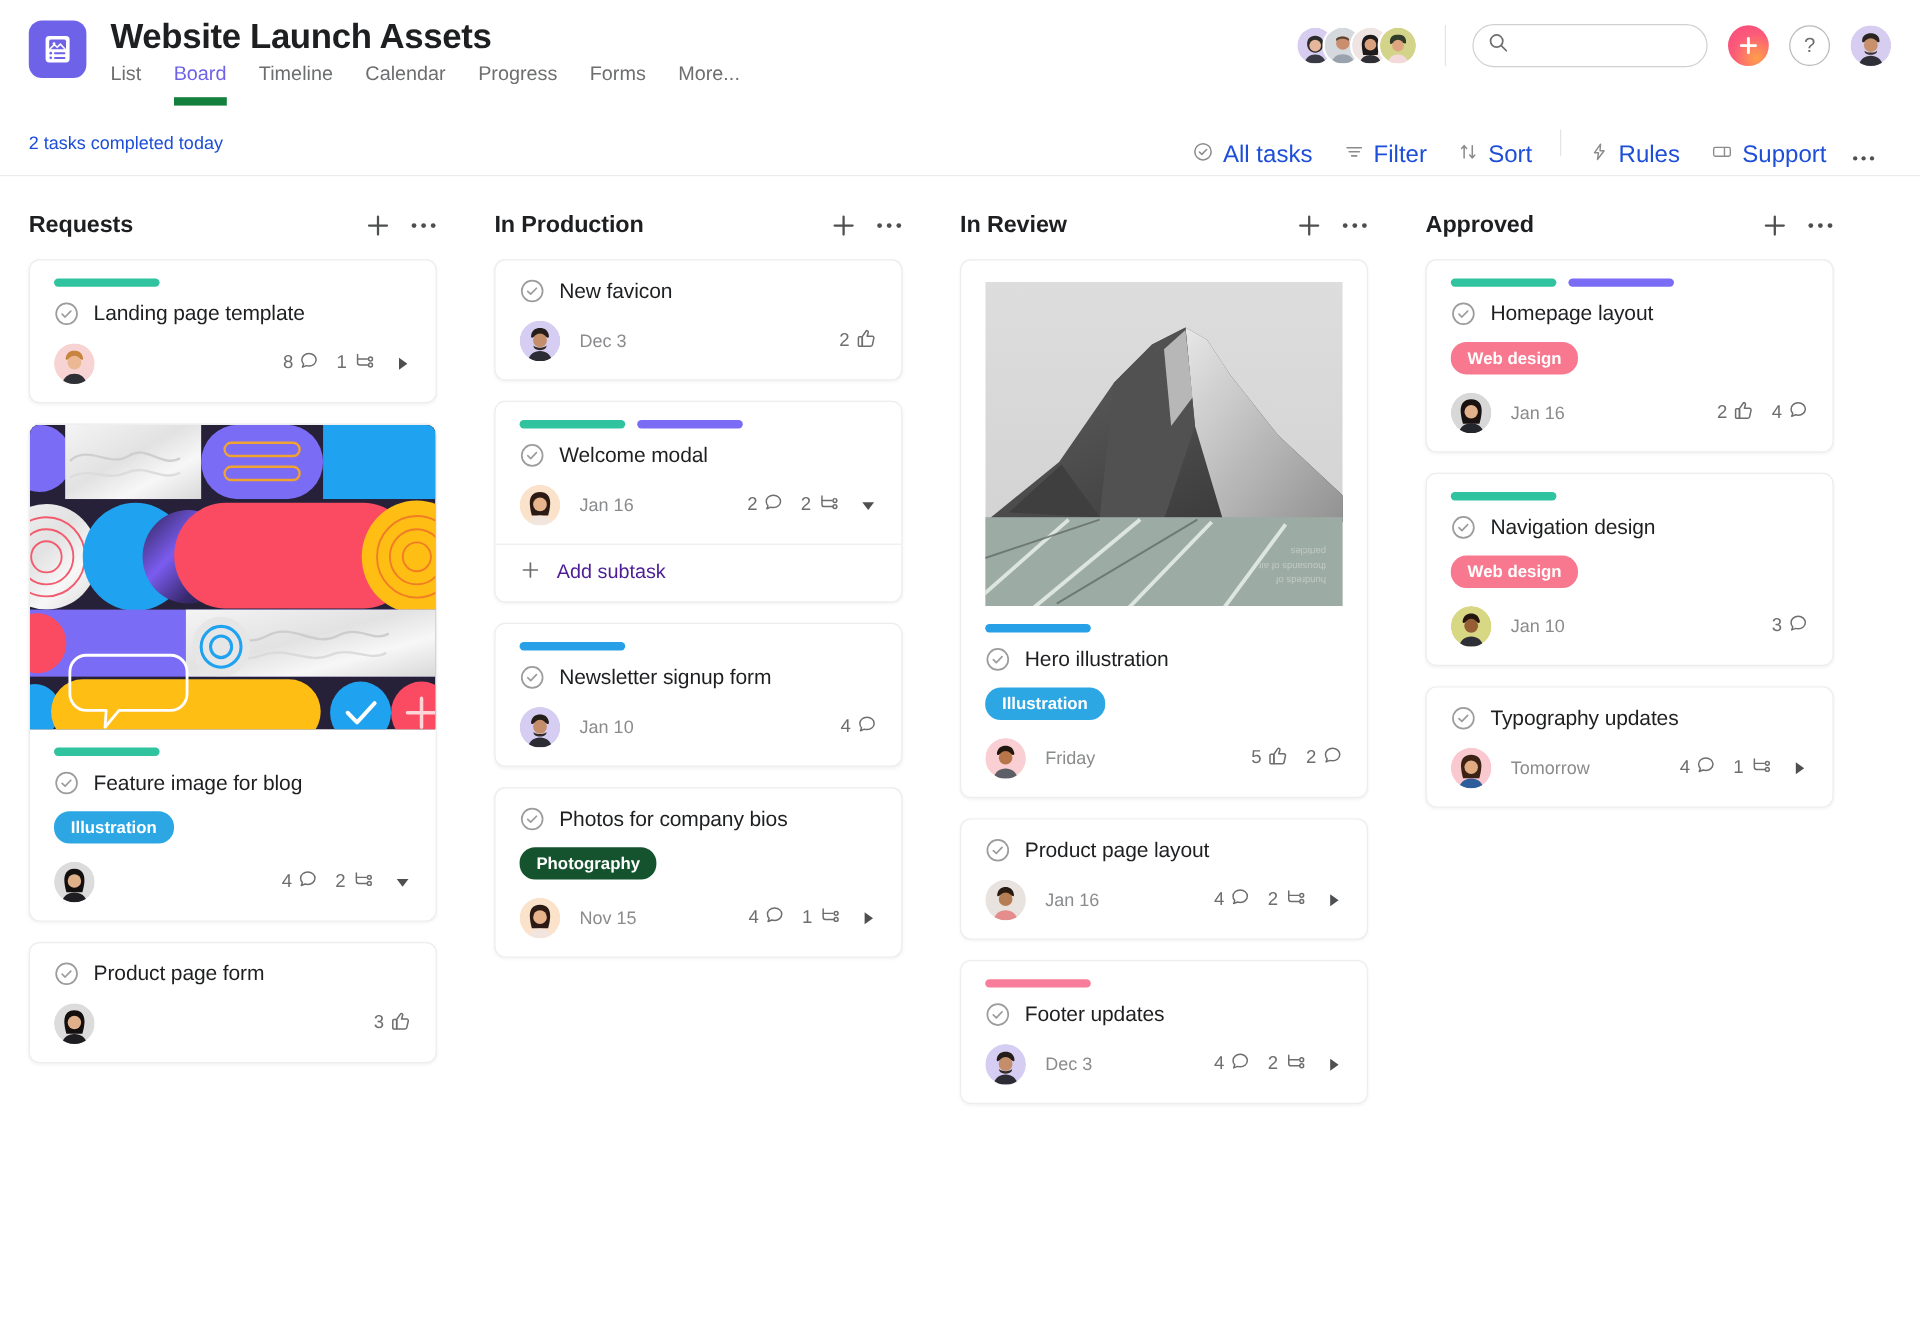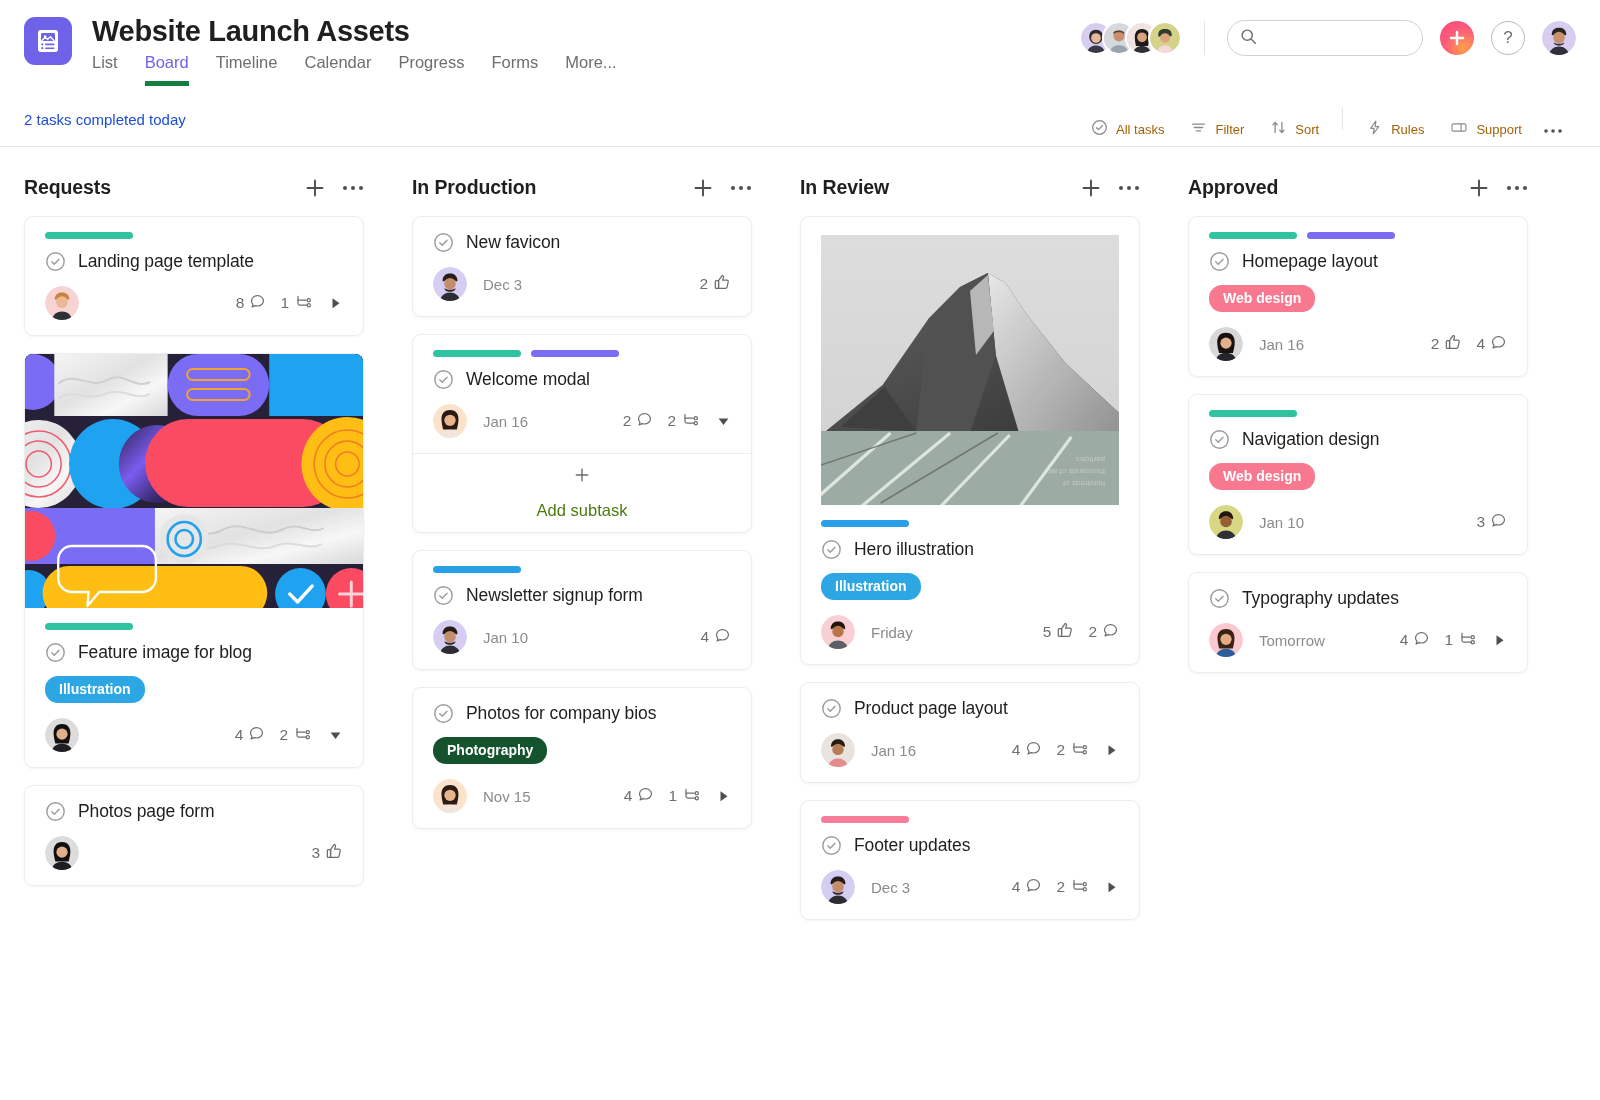--- a/index.html
+++ b/index.html
@@ -39,21 +39,21 @@
     color: #1e1f21;
   }
   .tabs { display: flex; gap: 27px; margin-top: 5px; }
   .tab {
     font-size: 16.5px;
     color: #6d6e6f;
     padding-bottom: 9px;
     cursor: pointer;
     white-space: nowrap;
   }
-  .tab.active { color: #6e63e8; border-bottom: 5px solid #15803d; }
+  .tab.active { color: #6e63e8; border-bottom: 7px solid #15803d; }
 
   .top-right {
     margin-left: auto;
     display: flex;
     align-items: center;
     gap: 0;
     padding-top: 6px;
   }
   .avatar-stack { display: flex; }
   .avatar-stack .av { margin-left: -11px; border: 2.5px solid #fff; }
@@ -102,21 +102,21 @@
     height: 55px;
     border-bottom: 1px solid #e8e8e9;
     display: flex; align-items: center;
     padding: 0 24px;
     background: #fff;
   }
   .toolbar-left { font-size: 15px; color: #1d4ed8; text-align: center; }
   .toolbar-right { margin-left: auto; display: flex; align-items: center; }
   .tb-item {
     display: flex; align-items: center; gap: 8px;
-    font-size: 13px; color: #a16207;
+    font-size: 20px; color: #1d4ed8;
     padding: 6px 13px; border-radius: 6px; cursor: pointer; margin-top: 20px;
   }
   .tb-sep { width: 1px; height: 22px; background: #e3e4e6; margin: 0 10px; }
 
   
   .board {
     display: flex;
     padding: 0 0 0 0;
     height: calc(1100px - 92px - 55px);
     background: #fff;
@@ -171,21 +171,21 @@
 
   
   .subtasks { border-top: 1px solid #ededed; }
   .subtask {
     display: flex; align-items: center; gap: 13px;
     padding: 12px 20px;
     border-bottom: 1px solid #ededed;
     font-size: 16.5px; color: #1e1f21;
   }
   .subtask:last-child { border-bottom: none; }
-  .subtask.add { color: #4d7c0f; flex-direction: column; }
+  .subtask.add { color: #4c1d95; }
 
   .check-circle { flex: 0 0 auto; display: block; }
 </style>
 </head>
 <body>
 
 <div class="topbar">
   <div class="proj-icon">
     <svg width="26" height="26" viewBox="0 0 26 26" fill="none">
       <rect x="3" y="2" width="20" height="22" rx="3" fill="#fff"></rect>
@@ -521,21 +521,21 @@
       </div>
       <div class="card">
         <div class="card-body">
           <div class="card-title-row">
             <span>
               <svg class="check-circle" width="21" height="21" viewBox="0 0 22 22" fill="none">
                 <circle cx="11" cy="11" r="9.1" stroke="#9b9c9e" stroke-width="1.5"></circle>
                 <path d="M7.1 11.3l2.6 2.5 5-5.2" stroke="#9b9c9e" stroke-width="1.5" stroke-linecap="round" stroke-linejoin="round"></path>
               </svg>
             </span>
-            <span class="card-title">Photos page form</span>
+            <span class="card-title">Product page form</span>
           </div>
           <div class="meta-row">
             <div class="av" style="width: 34px; height: 34px;">
               <svg viewBox="0 0 40 40">
                 <circle cx="20" cy="20" r="20" fill="#dcdcdc"></circle>
                 <path d="M20 7c-7.5 0-10.5 5.5-9.8 13 .4 4.4 1.3 7.5 2 10h15.6c.7-2.5 1.6-5.6 2-10C30.5 12.5 27.5 7 20 7z" fill="#130f0e"></path>
                 <circle cx="20" cy="19" r="6.6" fill="#e0b08a"></circle>
                 <path d="M7.5 40c1.5-6.5 6-9.8 12.5-9.8S31 33.5 32.5 40z" fill="#1d1d22"></path>
               </svg>
             </div>

